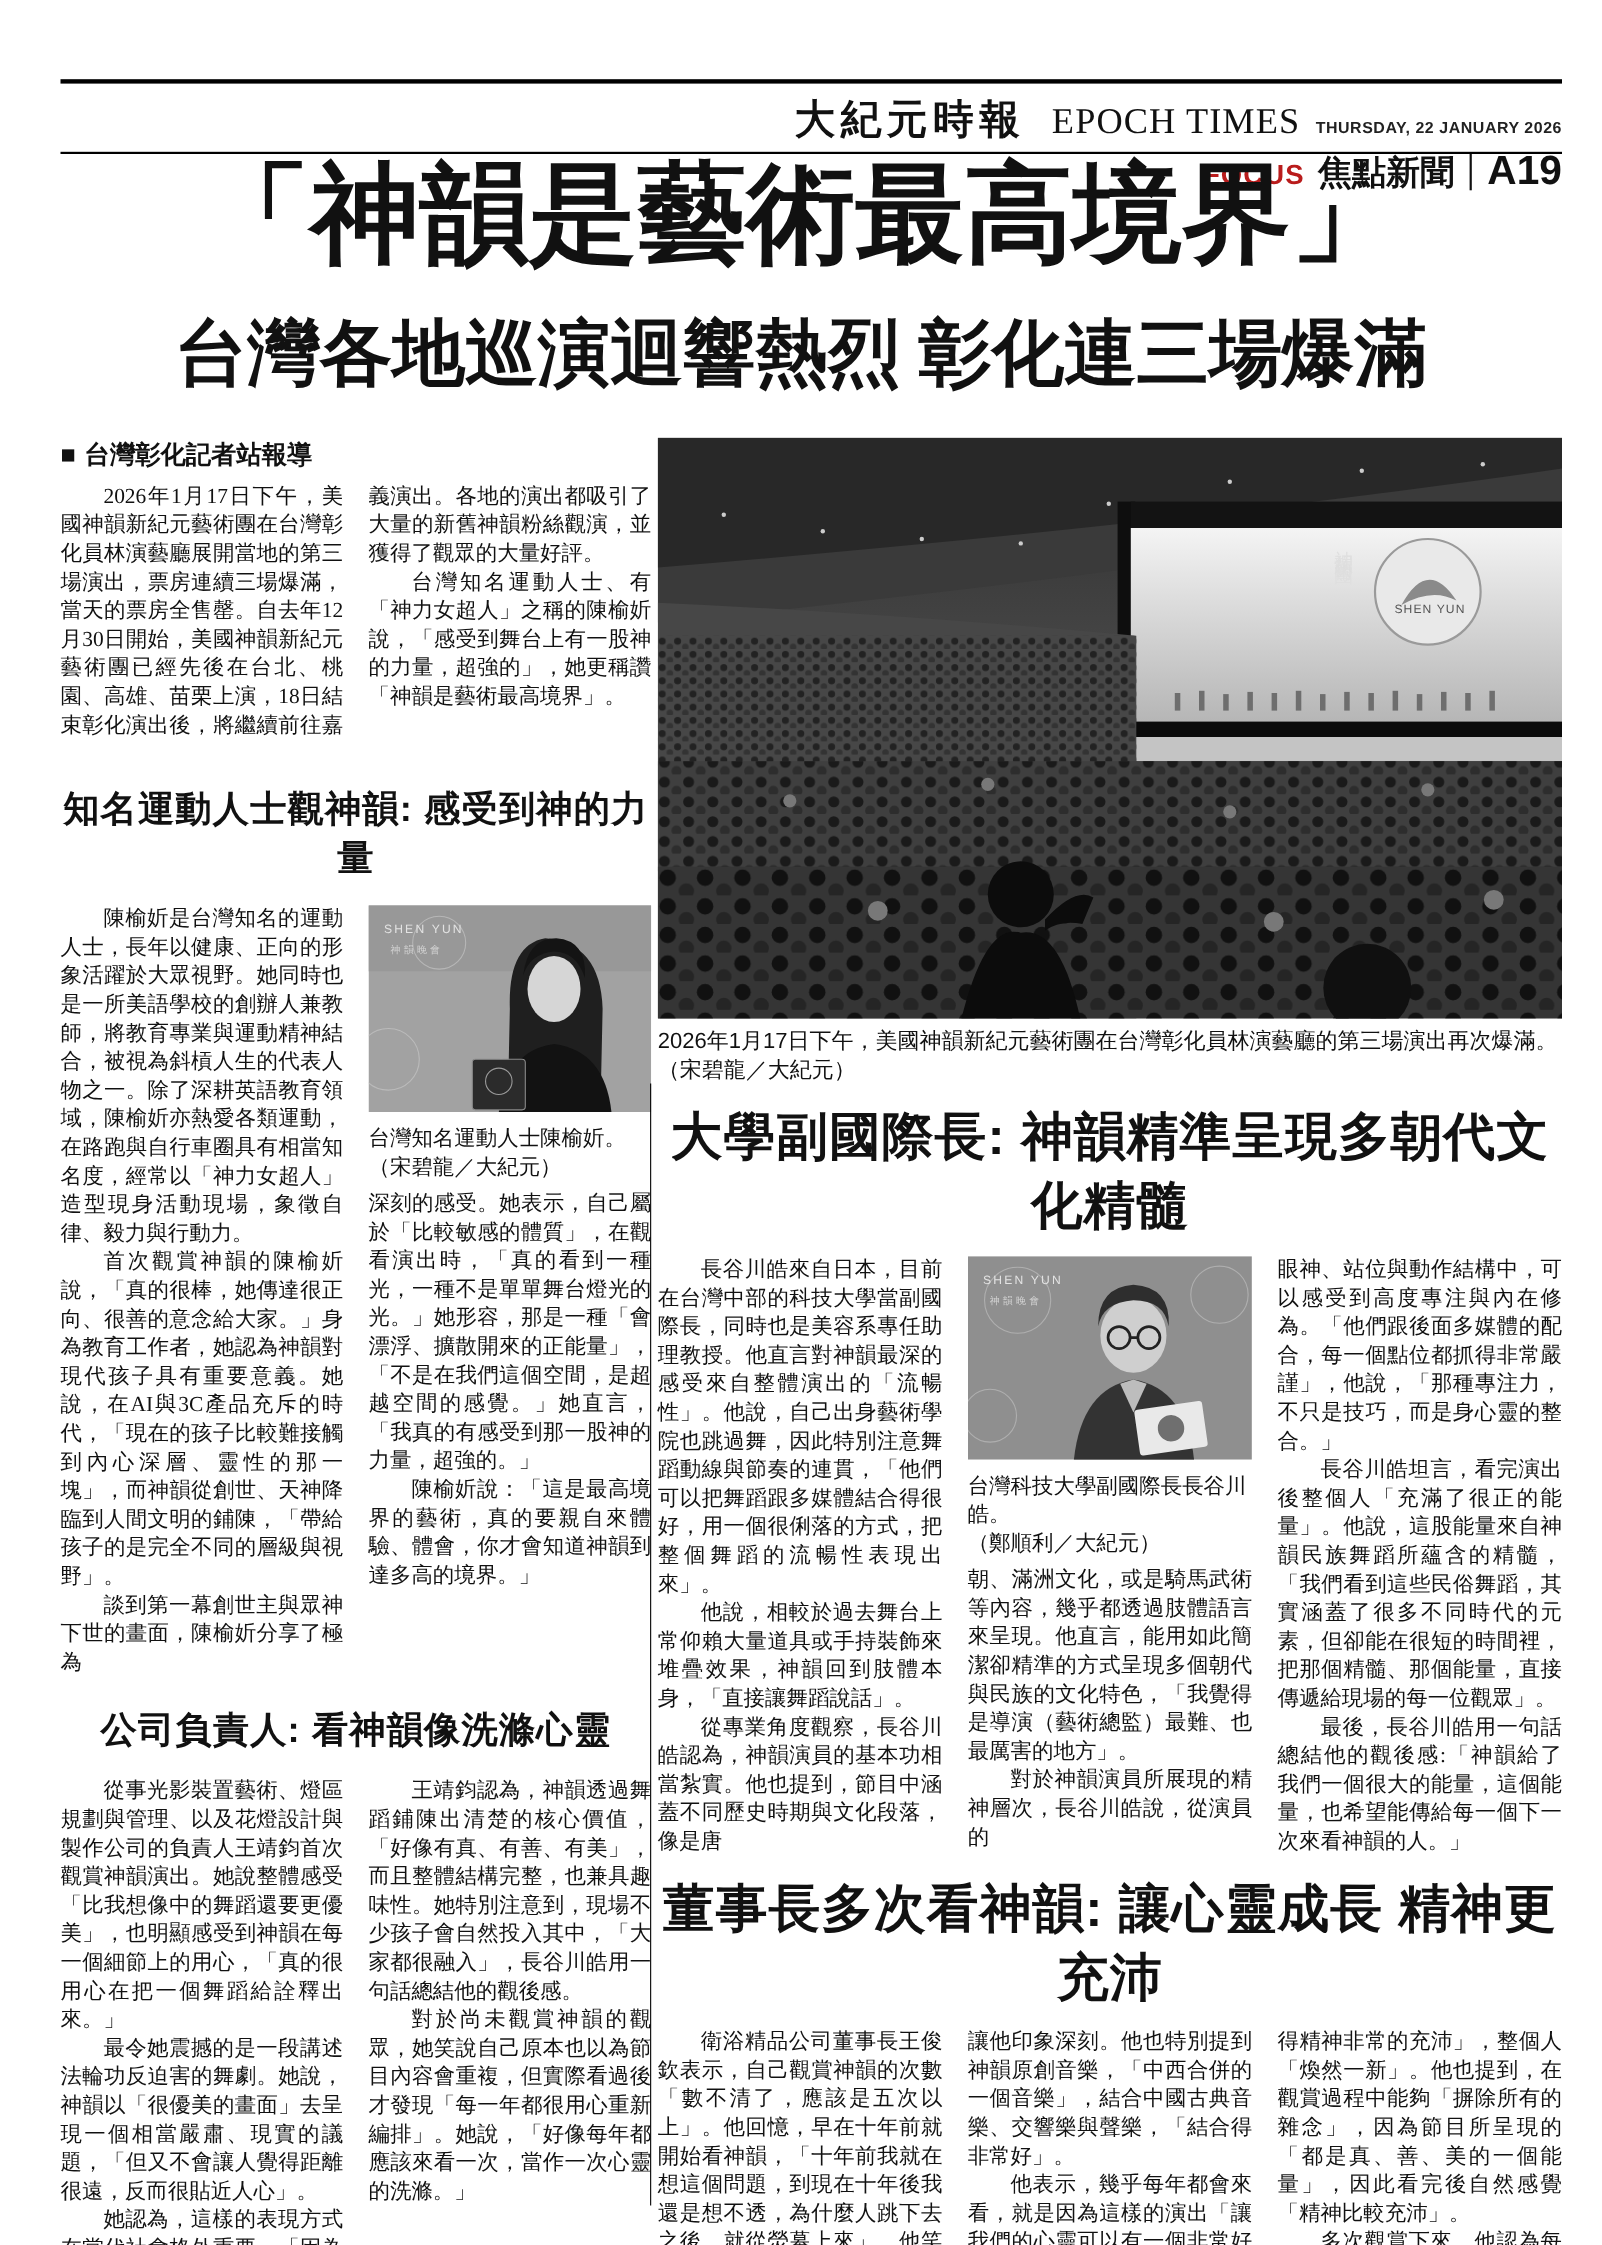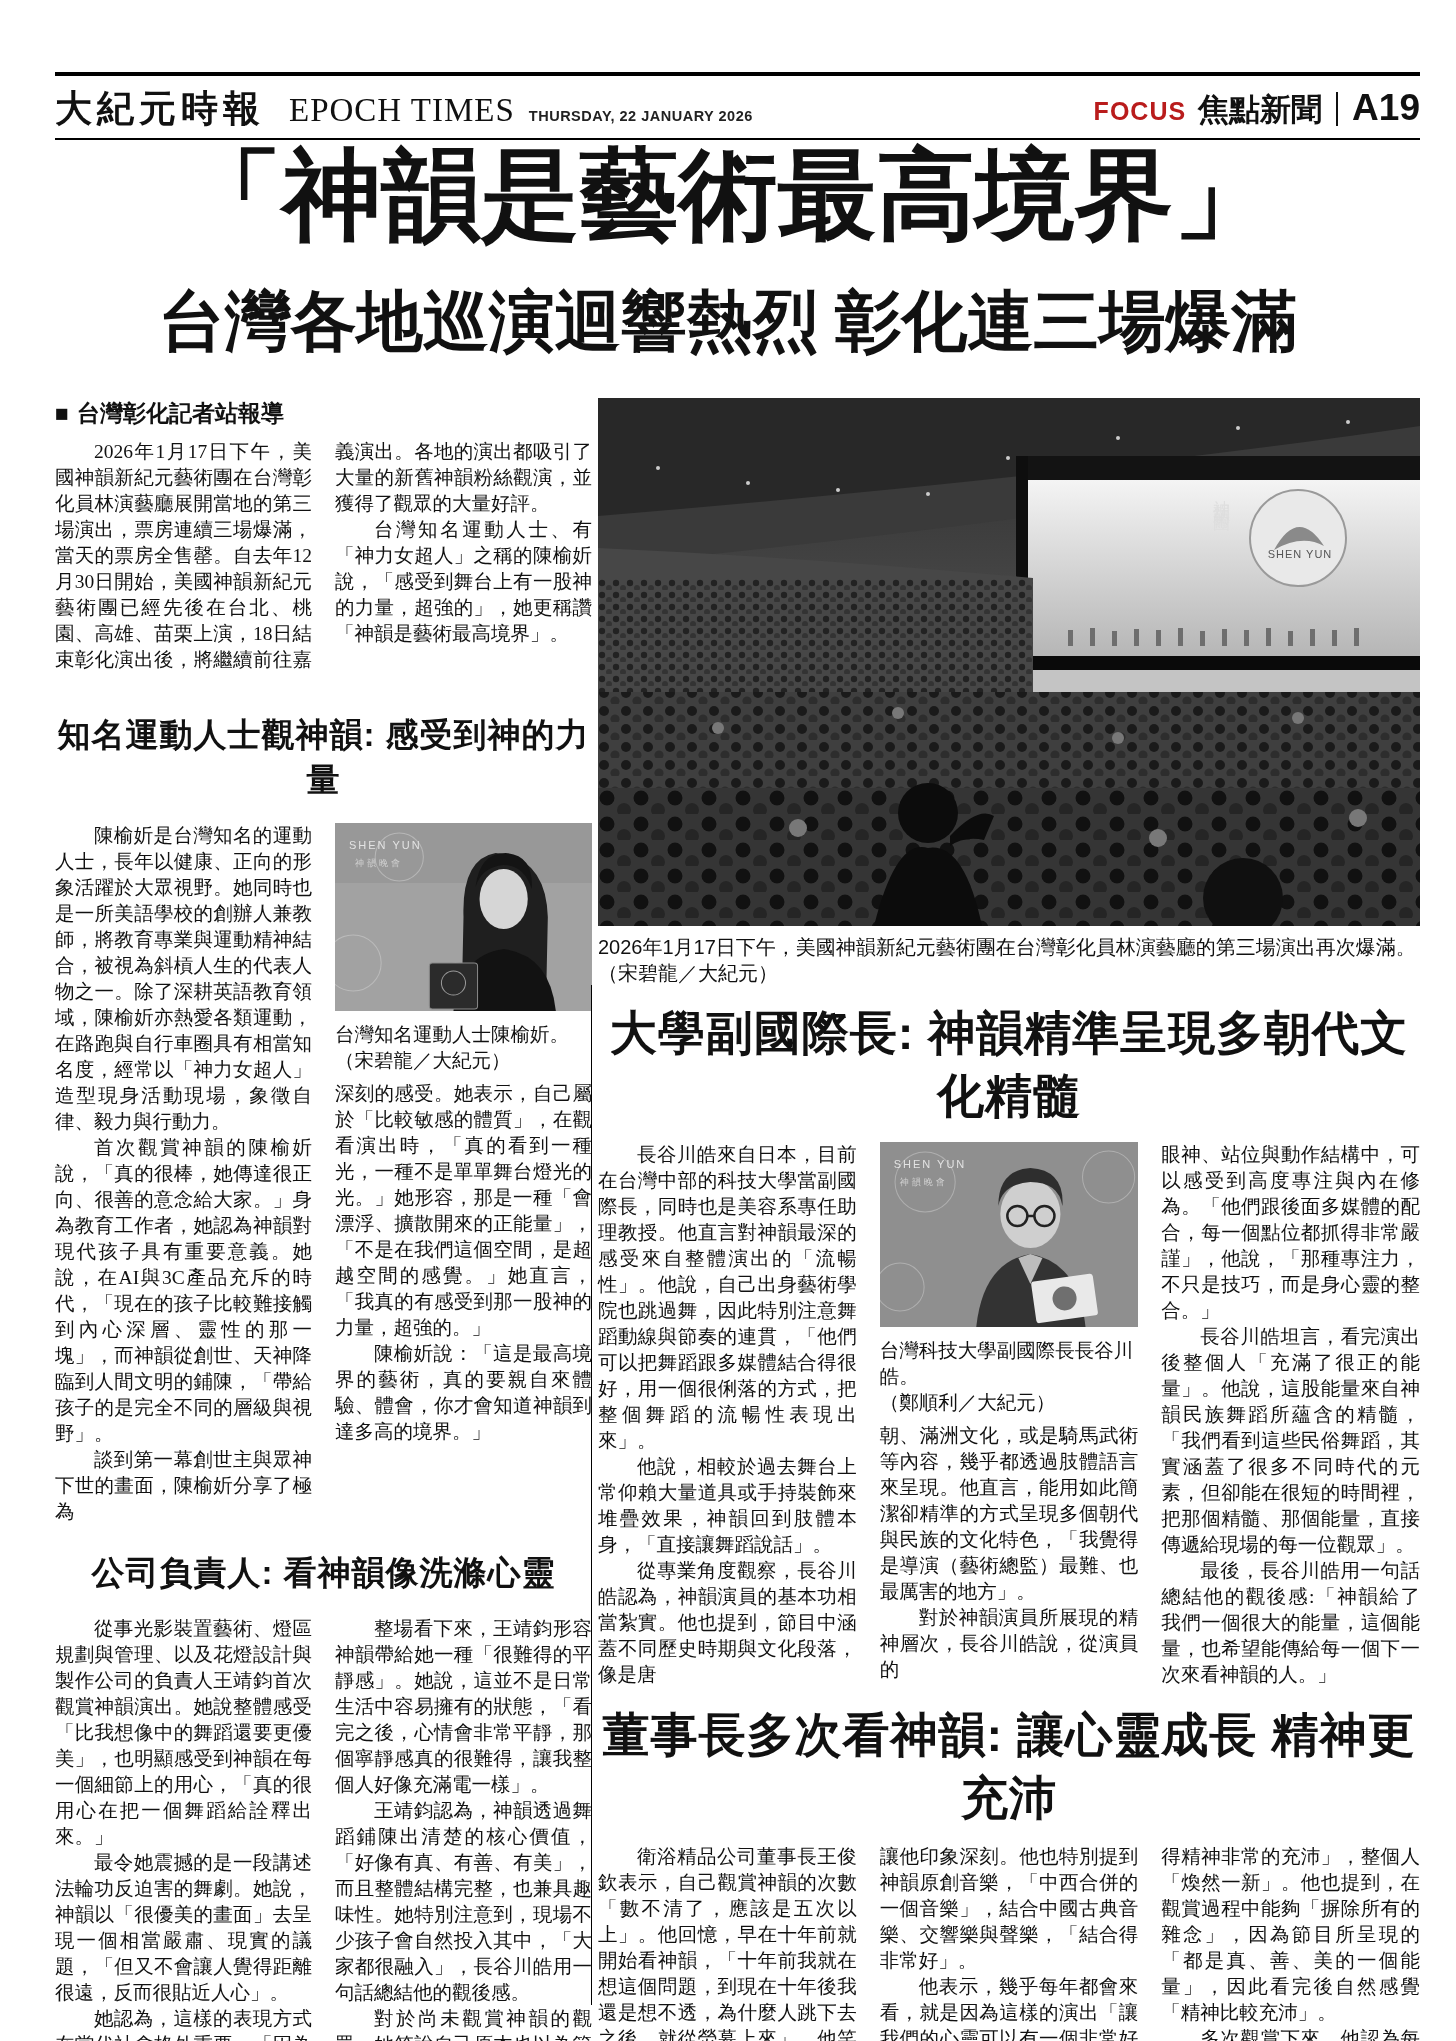--- a/index.html
+++ b/index.html
@@ -2,21 +2,21 @@
 <html><head>
 <meta charset="utf-8">
 <style>
   html,body{margin:0;padding:0;background:#ffffff;}
   .page{position:relative;width:1456px;height:2041px;background:#fff;color:#111;
         font-family:"Liberation Serif",serif;overflow:hidden;margin:0 auto;}
 
   
   .top-rule{position:absolute;left:55px;top:72px;width:1365px;height:4px;background:#000;}
   .masthead{position:absolute;left:55px;top:84px;width:1365px;display:flex;
-            justify-content:space-between;align-items:center;}
+            justify-content:space-between;align-items:flex-end;flex-direction:column;}
   .m-left,.m-right{display:flex;align-items:baseline;}
   .m-cn{font-size:37px;font-weight:900;letter-spacing:5px;font-family:"Liberation Serif",serif;}
   .m-en{font-size:33px;margin-left:24px;font-family:"Liberation Serif",serif;letter-spacing:1px;}
   .m-date{font-size:14.5px;margin-left:14px;font-family:"Liberation Sans",sans-serif;
           letter-spacing:.5px;font-weight:bold;color:#222;}
   .m-focus{font-size:25px;font-weight:bold;color:#b91c1c;letter-spacing:1px;
            font-family:"Liberation Sans",sans-serif;margin-right:12px;}
   .m-focus-cn{font-size:31px;font-weight:900;font-family:"Liberation Sans",sans-serif;}
   .m-div{width:2px;height:34px;background:#111;align-self:center;margin:0 14px;}
   .m-page{font-size:37px;font-weight:900;font-family:"Liberation Sans",sans-serif;}
@@ -136,21 +136,20 @@
 
     <h3 class="sec-head">公司負責人: 看神韻像洗滌心靈</h3>
 
     <div class="cols">
       <div class="col">
         <p>從事光影裝置藝術、燈區規劃與管理、以及花燈設計與製作公司的負責人王靖鈞首次觀賞神韻演出。她說整體感受「比我想像中的舞蹈還要更優美」，也明顯感受到神韻在每一個細節上的用心，「真的很用心在把一個舞蹈給詮釋出來。」</p>
         <p>最令她震撼的是一段講述法輪功反迫害的舞劇。她說，神韻以「很優美的畫面」去呈現一個相當嚴肅、現實的議題，「但又不會讓人覺得距離很遠，反而很貼近人心」。</p>
         <p>她認為，這樣的表現方式在當代社會格外重要，「因為如果只剩下利益掛帥、缺乏善良，其實對這個國家、對社會都不好」。也因此，她對藝術家願意把這樣的內容編入節目中感到由衷感謝。</p>
       </div>
       <div class="col">
-        <p>整場看下來，王靖鈞形容神韻帶給她一種「很難得的平靜感」。她說，這並不是日常生活中容易擁有的狀態，「看完之後，心情會非常平靜，那個寧靜感真的很難得，讓我整個人好像充滿電一樣」。</p>
         <p>王靖鈞認為，神韻透過舞蹈鋪陳出清楚的核心價值，「好像有真、有善、有美」，而且整體結構完整，也兼具趣味性。她特別注意到，現場不少孩子會自然投入其中，「大家都很融入」，長谷川皓用一句話總結他的觀後感。</p>
         <p>對於尚未觀賞神韻的觀眾，她笑說自己原本也以為節目內容會重複，但實際看過後才發現「每一年都很用心重新編排」。她說，「好像每年都應該來看一次，當作一次心靈的洗滌。」</p>
       </div>
     </div>
   </div>
 
   <div class="right-block">
 
     <figure class="main-photo">
       <svg width="822" height="528" viewBox="0 0 822 528" preserveAspectRatio="none">

